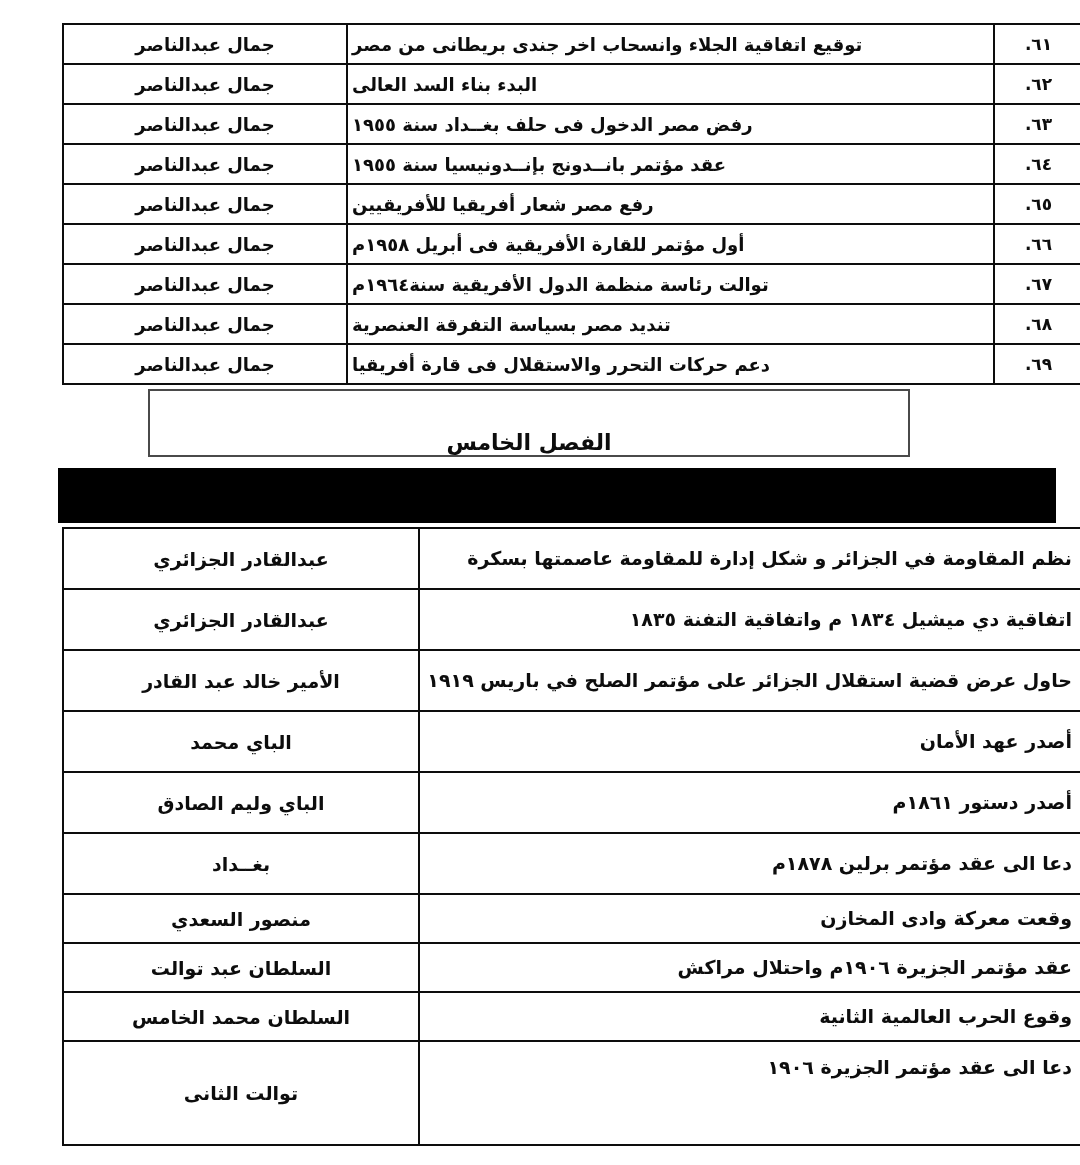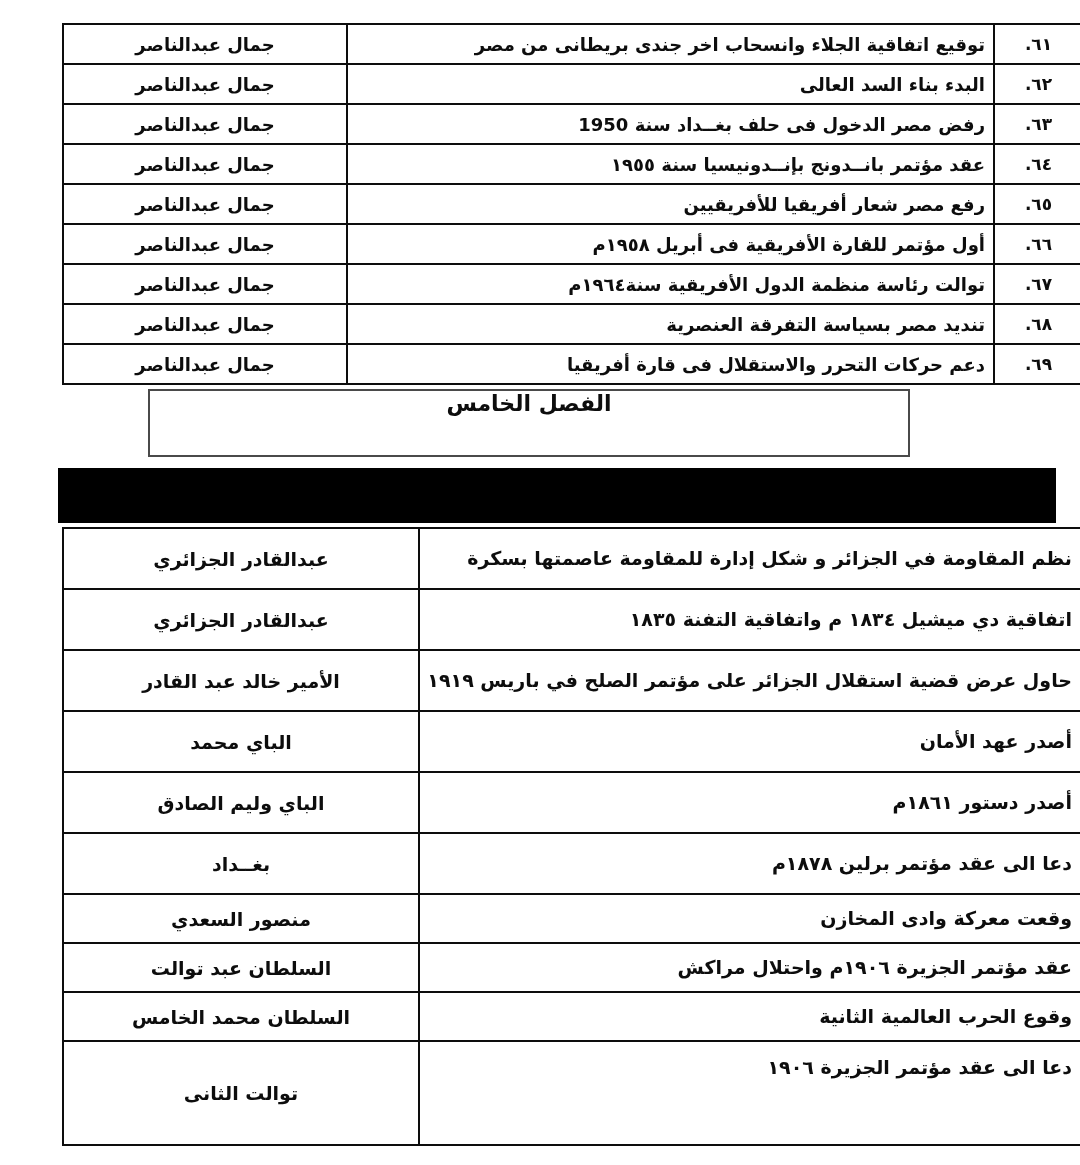--- a/index.html
+++ b/index.html
@@ -36,40 +36,40 @@
   }
   #table1 tr { height: 40px; }
   #table1 td.num {
     width: 85px;
     text-align: center;
     vertical-align: middle;
     font-size: 17px;
   }
   #table1 td.event {
     width: 633px;
-    text-align: right;
+    text-align: left;
     vertical-align: middle;
     padding: 0 8px 0 4px;
   }
   #table1 td.person {
     width: 280px;
     text-align: center;
     vertical-align: middle;
     margin-top: 22px;
   }
   
   #chapter-box {
     position: absolute;
     left: 148px;
     top: 389px;
     width: 758px;
     height: 64px;
     border: 2px solid #4a4a4a;
     display: flex;
-    align-items: flex-start;
+    align-items: flex-end;
     justify-content: center;
     font-size: 22px;
     font-weight: bold;
     color: #0d0d0d;
   }
   
   #black-bar {
     position: absolute;
     left: 58px;
     top: 468px;
@@ -114,21 +114,21 @@
         <td class="event">توقيع اتفاقية الجلاء وانسحاب اخر جندى بريطانى من مصر</td>
         <td class="person">جمال عبدالناصر</td>
       </tr>
       <tr>
         <td class="num">٦٢.</td>
         <td class="event">البدء بناء  السد العالى</td>
         <td class="person">جمال عبدالناصر</td>
       </tr>
       <tr>
         <td class="num">٦٣.</td>
-        <td class="event">رفض مصر الدخول فى حلف بغــداد سنة 1950</td>
+        <td class="event">رفض مصر الدخول فى حلف بغــداد سنة ١٩٥٥</td>
         <td class="person">جمال عبدالناصر</td>
       </tr>
       <tr>
         <td class="num">٦٤.</td>
         <td class="event">عقد مؤتمر بانــدونج بإنــدونيسيا سنة ١٩٥٥</td>
         <td class="person">جمال عبدالناصر</td>
       </tr>
       <tr>
         <td class="num">٦٥.</td>
         <td class="event">رفع مصر شعار أفريقيا  للأفريقيين</td>

